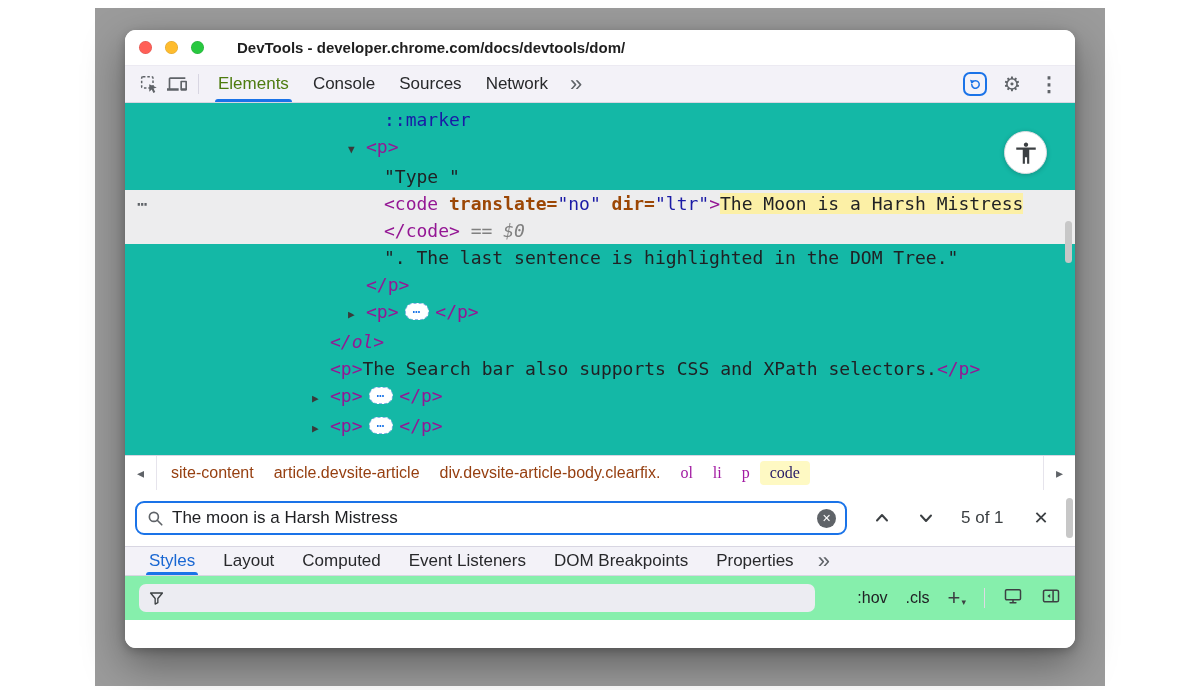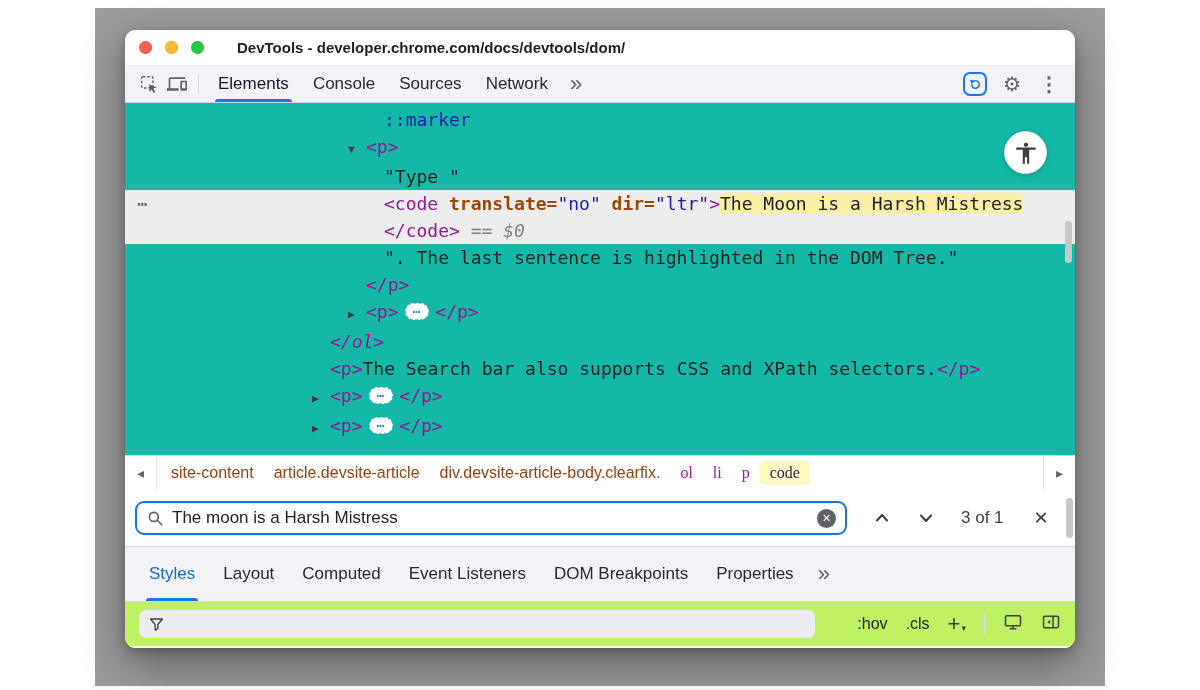--- a/index.html
+++ b/index.html
@@ -21,21 +21,21 @@
   .light.green  { background:#28c840; }
   .win-title { margin-left:20px; font-size:15px; font-weight:700; color:#1f1f1f; white-space:nowrap; }
 
   
   .toolbar { height:37px; flex:none; background:#f3f2f8; border-bottom:1px solid #d8d6e2;
              display:flex; align-items:center; padding:0 10px; }
   .tbtn { width:28px; height:28px; display:flex; align-items:center; justify-content:center; flex:none; border-radius:4px; }
   .vdiv { width:1px; height:20px; background:#d8d6e2; margin:0 7px; flex:none; }
   .panel-tabs { display:flex; height:100%; }
   .panel-tab { padding:0 12px; display:flex; align-items:center; font-size:17px; color:#28292c; position:relative; white-space:nowrap; }
-  .panel-tab.active { color:#0f172a; }
+  .panel-tab.active { color:#4d7c0f; }
   .panel-tab.active::after { content:""; position:absolute; left:9px; right:9px; bottom:0; height:3px;
                              background:#1a73e8; border-radius:3px 3px 0 0; }
   .more-chevrons { font-size:22px; color:#5f6368; padding:0 10px; line-height:1; }
   .toolbar-right { margin-left:auto; display:flex; align-items:center; gap:9px; padding-right:2px; }
   .blue-box { width:24px; height:24px; border:2px solid #1a73e8; border-radius:7px; display:flex; align-items:center; justify-content:center; }
   .gear { font-size:20px; color:#5f6368; line-height:1; }
   .kebab { font-size:20px; color:#5f6368; font-weight:700; line-height:1; }
 
   
   .dom-panel { height:352px; flex:none; position:relative; overflow:hidden; background:#14b8a6;
@@ -76,30 +76,30 @@
                  font-family:"Liberation Sans", sans-serif; margin-left:8px; }
   .clear-btn { width:19px; height:19px; border-radius:50%; background:#5f6368; color:#fff; font-size:11px;
                display:flex; align-items:center; justify-content:center; flex:none; }
   .search-controls { display:flex; align-items:center; margin-left:26px; gap:26px; }
   .chev { display:flex; align-items:center; justify-content:center; width:18px; height:18px; }
   .results { font-size:17px; color:#3c4043; white-space:nowrap; }
   .close-x { font-size:18px; color:#3c4043; margin-left:4px; }
   .scroll-thumb2 { position:absolute; right:2px; top:8px; width:7px; height:40px; border-radius:4px; background:#c7c7c7; }
 
   
-  .stylestabs { height:56px; flex:none; background:#f3f2f8; border-top:1px solid #d8d6e2; border-bottom:1px solid #d8d6e2;
+  .stylestabs { height:30px; flex:none; background:#f3f2f8; border-top:1px solid #d8d6e2; border-bottom:1px solid #d8d6e2;
                 display:flex; align-items:center; padding:0 10px; }
   .styles-tabs-wrap { display:flex; height:100%; }
   .style-tab { padding:0 14px; display:flex; align-items:center; font-size:17px; color:#28292c; position:relative; white-space:nowrap; }
   .style-tab.active { color:#1967d2; }
   .style-tab.active::after { content:""; position:absolute; left:11px; right:11px; bottom:0; height:3px;
                              background:#1a73e8; border-radius:3px 3px 0 0; }
 
   
-  .stylesbar { height:44px; flex:none; display:flex; align-items:center; padding:0 14px; background:#bef264; }
+  .stylesbar { height:44px; flex:none; display:flex; align-items:center; padding:0 14px; background:#86efac; }
   .filter-pill { width:676px; height:28px; background:#ececf2; border-radius:7px; display:flex; align-items:center;
                  padding:0 8px; flex:none; }
   .right-controls { margin-left:auto; display:flex; align-items:center; gap:18px; font-size:16px; color:#202124; }
   .plus-wrap { display:flex; align-items:flex-end; }
   .plus { font-size:22px; color:#3c4043; line-height:18px; }
   .plus-caret { font-size:9px; color:#3c4043; margin-left:1px; }
   .vdiv2 { width:1px; height:20px; background:#dddbe4; }
   .filler { flex:1; background:#fff; }
 </style>
 </head>
@@ -210,21 +210,21 @@
       <div class="chev">
         <svg width="18" height="18" viewBox="0 0 18 18">
           <polyline points="4,11.5 9,6 14,11.5" fill="none" stroke="#3c4043" stroke-width="2" stroke-linecap="round" stroke-linejoin="round"></polyline>
         </svg>
       </div>
       <div class="chev">
         <svg width="18" height="18" viewBox="0 0 18 18">
           <polyline points="4,6.5 9,12 14,6.5" fill="none" stroke="#3c4043" stroke-width="2" stroke-linecap="round" stroke-linejoin="round"></polyline>
         </svg>
       </div>
-      <span class="results">3 of 1</span>
+      <span class="results">5 of 1</span>
       <span class="close-x">✕</span>
     </div>
     <div class="scroll-thumb2"></div>
   </div>
 
   <div class="stylestabs">
     <div class="styles-tabs-wrap">
         <span class="style-tab active">Styles</span>
         <span class="style-tab">Layout</span>
         <span class="style-tab">Computed</span>

